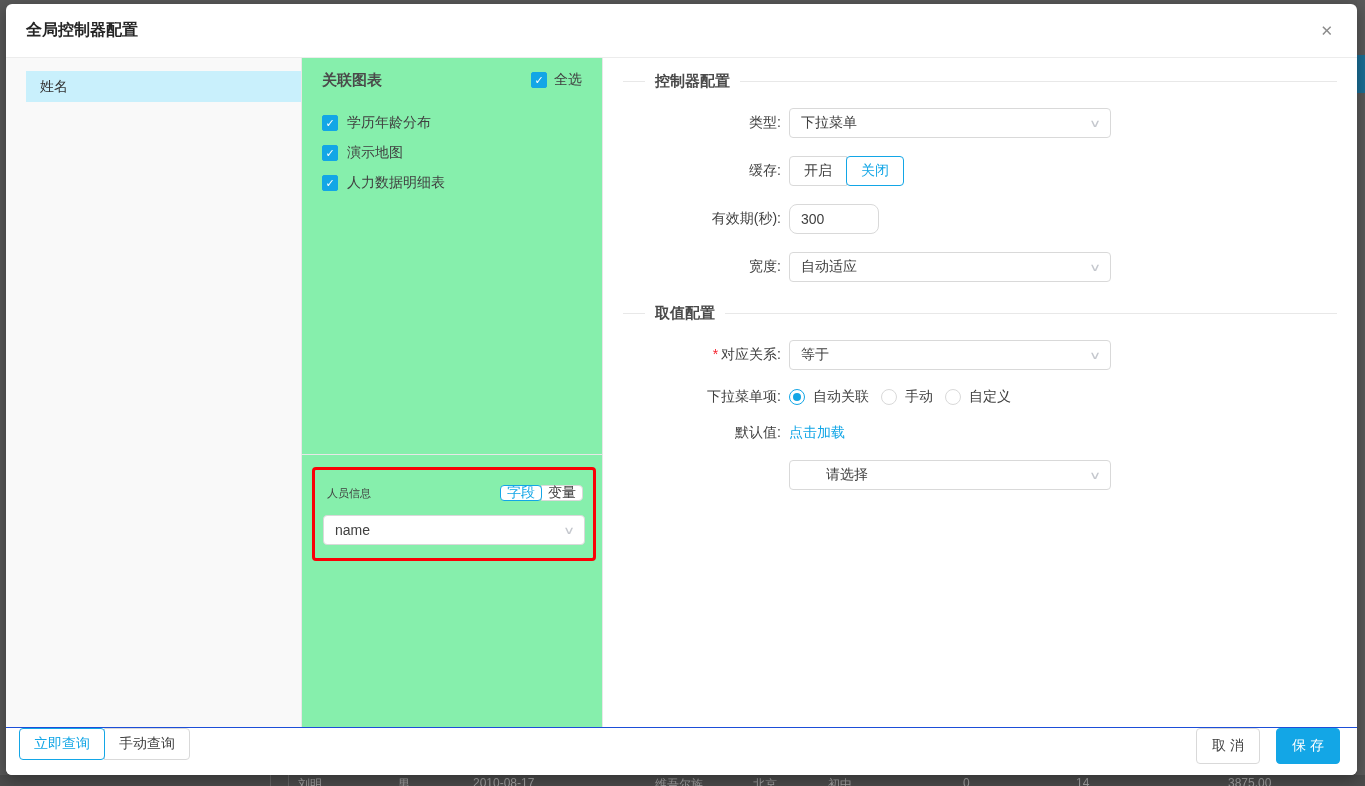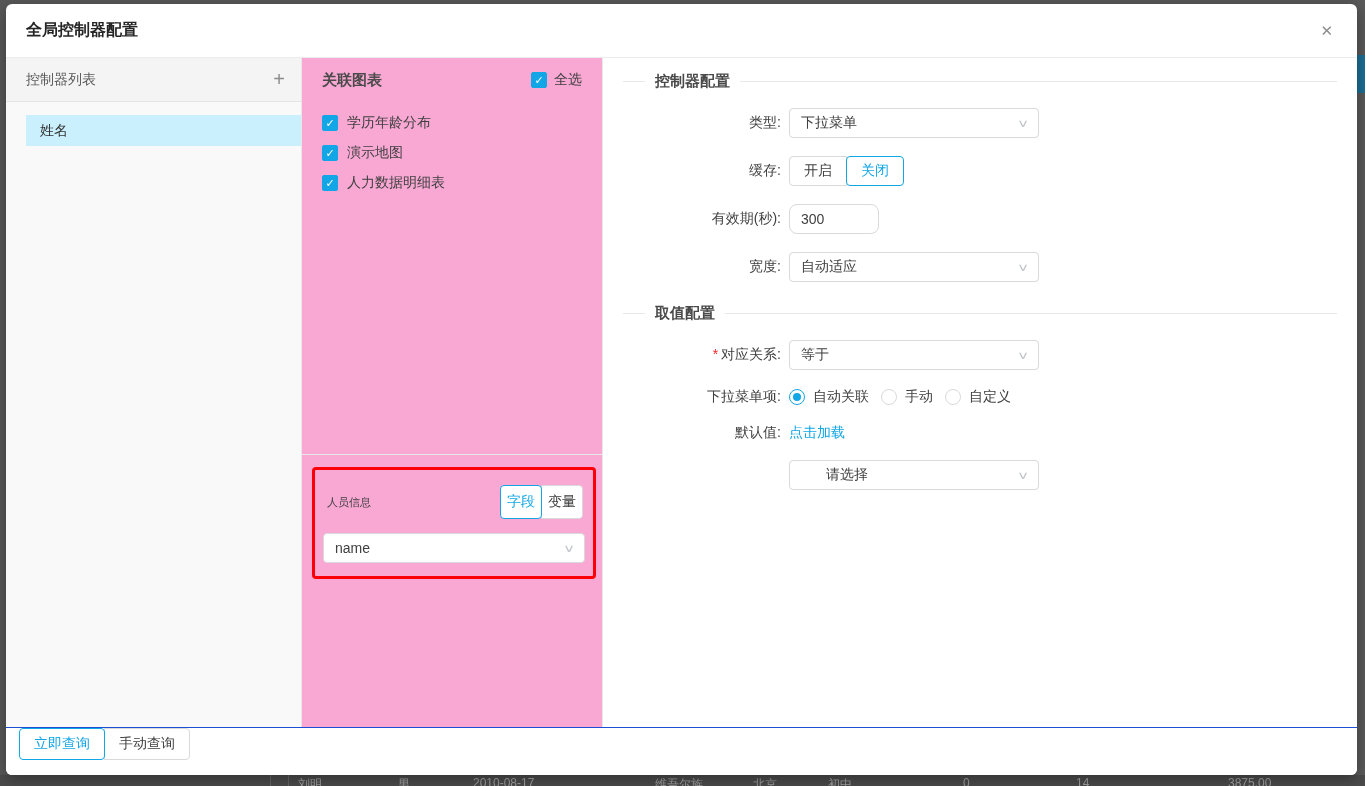--- a/index.html
+++ b/index.html
@@ -52,21 +52,21 @@
   }
   .plus-icon { font-size:20px; color:#8c8c8c; cursor:pointer; font-weight:300; }
   .pl-item {
     margin:13px 0 0 20px; height:31px; line-height:31px;
     background:#c9f0fc; padding-left:14px; font-size:14px; color:#333;
     cursor:pointer;
   }
 
   
   .panel-mid {
-    width:301px; flex:0 0 301px; background:#f9a8d4;
+    width:301px; flex:0 0 301px; background:#86efac;
     border-right:1px solid #e8e8e8; display:flex; flex-direction:column;
   }
   .charts-section { height:397px; flex:0 0 397px; border-bottom:1px solid #e8e8e8; }
   .mid-header {
     height:44px; display:flex; align-items:center; justify-content:space-between;
     padding:0 20px; font-size:15px; font-weight:600; color:#4a4a4a;
   }
   .chk-inline { display:flex; align-items:center; gap:7px; font-size:14px; font-weight:400; color:#404040; cursor:pointer; }
   .chart-items { padding:6px 20px 0; }
   .chart-item { height:30px; display:flex; align-items:center; gap:9px; font-size:14px; color:#404040; cursor:pointer; }
@@ -89,21 +89,21 @@
   
   .seg { display:inline-flex; }
   .seg > div {
     height:30px; border:1px solid #d9d9d9; margin-left:-1px; background:#fff;
     display:flex; align-items:center; justify-content:center;
     font-size:14px; color:#404040; cursor:pointer; position:relative;
   }
   .seg > div:first-child { margin-left:0; border-radius:4px 0 0 4px; }
   .seg > div:last-child { border-radius:0 4px 4px 0; }
   .seg > div.sel { color:#13a6e6; border-color:#13a6e6; border-radius:4px; z-index:2; }
-  .seg.small > div { height:34px; width:42px; }
+  .seg.small > div { height:16px; width:42px; }
   .seg .w58 { width:58px; }
   .seg .w59 { width:59px; }
   .seg .wq { padding:0 14px; height:32px; }
 
   
   .select {
     height:30px; border:1px solid #d9d9d9; border-radius:4px; background:#fff;
     display:flex; align-items:center; justify-content:space-between;
     padding:0 11px; font-size:14px; color:#404040; cursor:pointer;
   }
@@ -121,21 +121,21 @@
   .section-title { display:flex; align-items:center; }
   .section-title::before { content:""; width:22px; height:1px; background:#e8e8e8; margin-right:10px; }
   .section-title::after { content:""; flex:1; height:1px; background:#e8e8e8; margin-left:10px; }
   .section-title span { font-size:15px; font-weight:600; color:#4a4a4a; }
   .mt22 { margin-top:22px; }
 
   .form { margin-top:17px; }
   .frow { display:flex; align-items:center; margin-bottom:18px; }
   .flabel { flex:0 0 166px; width:166px; text-align:right; padding-right:8px; font-size:14px; color:#404040; }
   .req { color:#f5222d; margin-right:3px; }
-  .w283 { width:250px; }
+  .w283 { width:322px; }
 
   .radio-group { display:flex; align-items:center; gap:12px; }
   .radio-opt { display:flex; align-items:center; gap:8px; font-size:14px; color:#404040; cursor:pointer; }
   .radio {
     width:16px; height:16px; border-radius:50%; border:1px solid #d9d9d9;
     background:#fff; position:relative; flex:0 0 16px;
   }
   .radio.sel { border-color:#13a6e6; }
   .radio.sel::after { content:""; position:absolute; inset:3px; border-radius:50%; background:#13a6e6; }
 
@@ -180,24 +180,20 @@
   <div class="dialog">
 
     <div class="dlg-header">
       <div class="dlg-title">全局控制器配置</div>
       <div class="close-btn">✕</div>
     </div>
 
     <div class="dlg-body">
 
       <div class="panel-left">
-        <div class="pl-header">
-          <span>控制器列表</span>
-          <span class="plus-icon">+</span>
-        </div>
         <div class="pl-item">姓名</div>
       </div>
 
       <div class="panel-mid">
 
         <div class="charts-section">
           <div class="mid-header">
             <span>关联图表</span>
             <span class="chk-inline">
               <span class="checkbox checked">✓</span>
@@ -322,16 +318,20 @@
         </div>
 
       </div>
     </div>
 
     <div class="dlg-footer">
       <div class="seg">
         <div class="wq sel">立即查询</div>
         <div class="wq">手动查询</div>
       </div>
+      <div class="footer-right">
+        <button class="btn">取 消</button>
+        <button class="btn primary">保 存</button>
+      </div>
     </div>
 
   </div>
 </div>
 
 </body></html>

